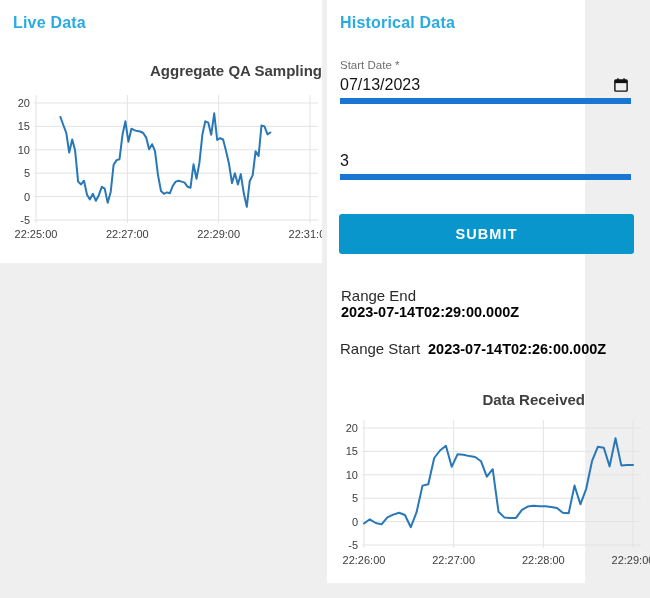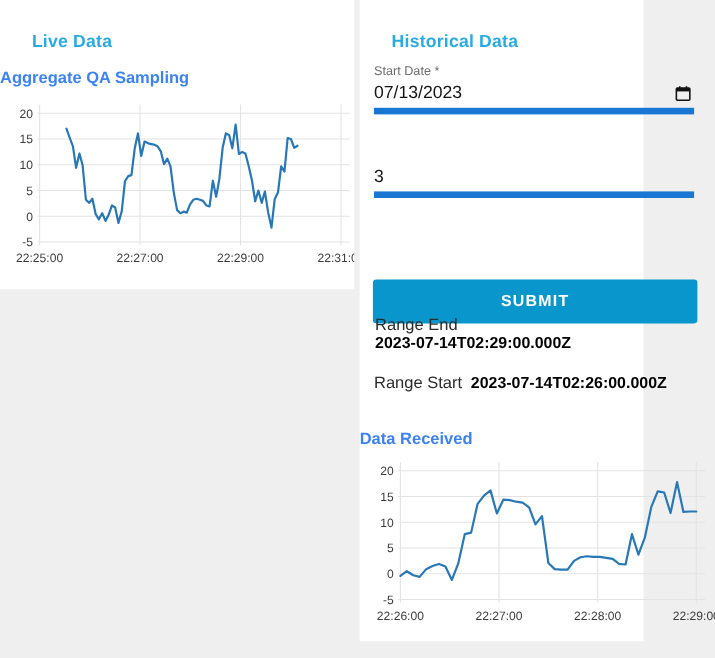--- a/index.html
+++ b/index.html
@@ -6,26 +6,26 @@
   body{
     width:650px;height:598px;position:relative;overflow:hidden;
     background:#efefef;
     font-family:"Liberation Sans",sans-serif;
   }
   .card{position:absolute;background:#ffffff;}
   .left-card{left:0;top:0;width:322px;height:263px;}
   .right-card{left:327px;top:0;width:258px;height:583px;text-decoration:underline;}
 
   .panel-title{
-    position:absolute;left:13px;top:14px;margin:16px;
+    position:absolute;left:13px;top:14px;margin:0;
     font-size:16px;font-weight:700;color:#29ABE2;letter-spacing:.2px;
   }
   .chart-title{
-    position:absolute;left:0;width:100%;text-align:left;
-    font-size:15px;font-weight:700;color:#3b82f6;
+    position:absolute;left:0;width:100%;text-align:right;
+    font-size:15px;font-weight:700;color:#404040;
   }
   .left-card .chart-title{top:62px;}
   .right-card .chart-title{top:391px;}
 
   svg.chart{position:absolute;left:0;display:block;}
   #chart0{top:88px;}
   #chart1{top:415px;}
 
   .field{
     position:absolute;left:13px;width:291px;
@@ -41,21 +41,20 @@
     font-family:inherit;font-size:16px;color:#151515;padding:0;
   }
   .icon{display:flex;align-items:center;justify-content:center;width:20px;height:20px;cursor:pointer;}
   .icon svg{display:block;}
 
   .submit{
     position:absolute;left:12px;top:214px;width:295px;height:40px;
     background:#0996CC;color:#ffffff;border:none;border-radius:3px;
     font-family:inherit;font-size:14.5px;font-weight:700;letter-spacing:1.1px;
     cursor:pointer;
-    margin-top:40px;
   }
 
   .range-row{
     position:absolute;left:13px;display:flex;align-items:baseline;
     font-size:15px;color:#2b2b2b;white-space:nowrap;
   }
   #range-end-row{top:287px;flex-direction:column;}
   #range-start-row{top:340px;}
   .range-label{min-width:87px;}
   .range-value{font-weight:700;color:#000;font-size:14.5px;margin-left:1px;}

